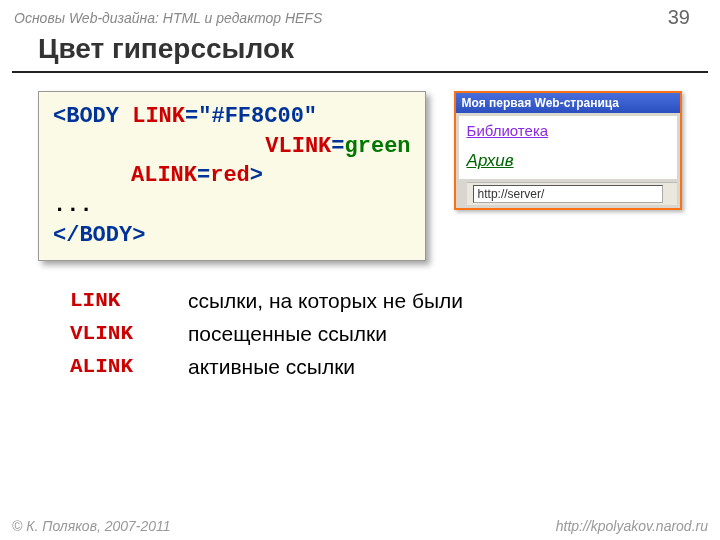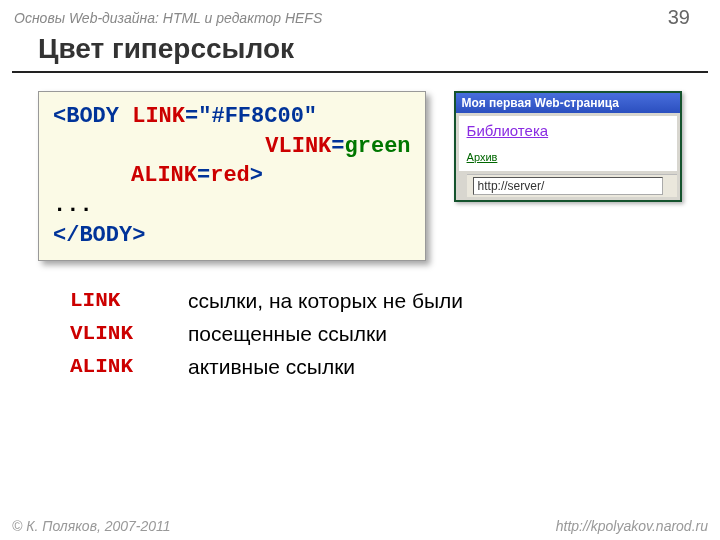--- a/index.html
+++ b/index.html
@@ -52,21 +52,21 @@
     font-weight: bold;
     line-height: 1.35;
     width: 390px;
   }
   .code-dark { color: #003399; }
   .code-red  { color: #cc0000; }
   .code-green{ color: #007700; }
   .code-black{ color: #000; font-weight: bold; }
   .mini-browser {
     width: 230px;
-    border: 2px solid #14532d;
+    border: 2px solid #f97316;
     background: #d8d6cf;
     box-shadow: 2px 2px 4px rgba(0,0,0,0.3);
     font-family: Tahoma, Arial, sans-serif;
   }
   .mb-titlebar {
     background: linear-gradient(180deg,#486edc 0%,#2b4fbf 100%);
     color: #fff;
     font-size: 12px;
     font-weight: bold;
     padding: 3px 6px;
@@ -82,22 +82,23 @@
   .mb-link1 {
     color: #8a2be2;
     text-decoration: underline;
     font-size: 15px;
     display: block;
     margin-bottom: 12px;
   }
   .mb-link2 {
     color: #006600;
     text-decoration: underline;
-    font-size: 11px;
+    font-size: 17px;
     display: block;
+    font-style: italic;
   }
   .mb-status {
     background: #eae7dc;
     border-top: 1px solid #bbb;
     margin: 0 3px 3px 11px;
     padding: 2px 6px;
     font-size: 12px;
     color: #333;
   }
   .mb-status-inner {

